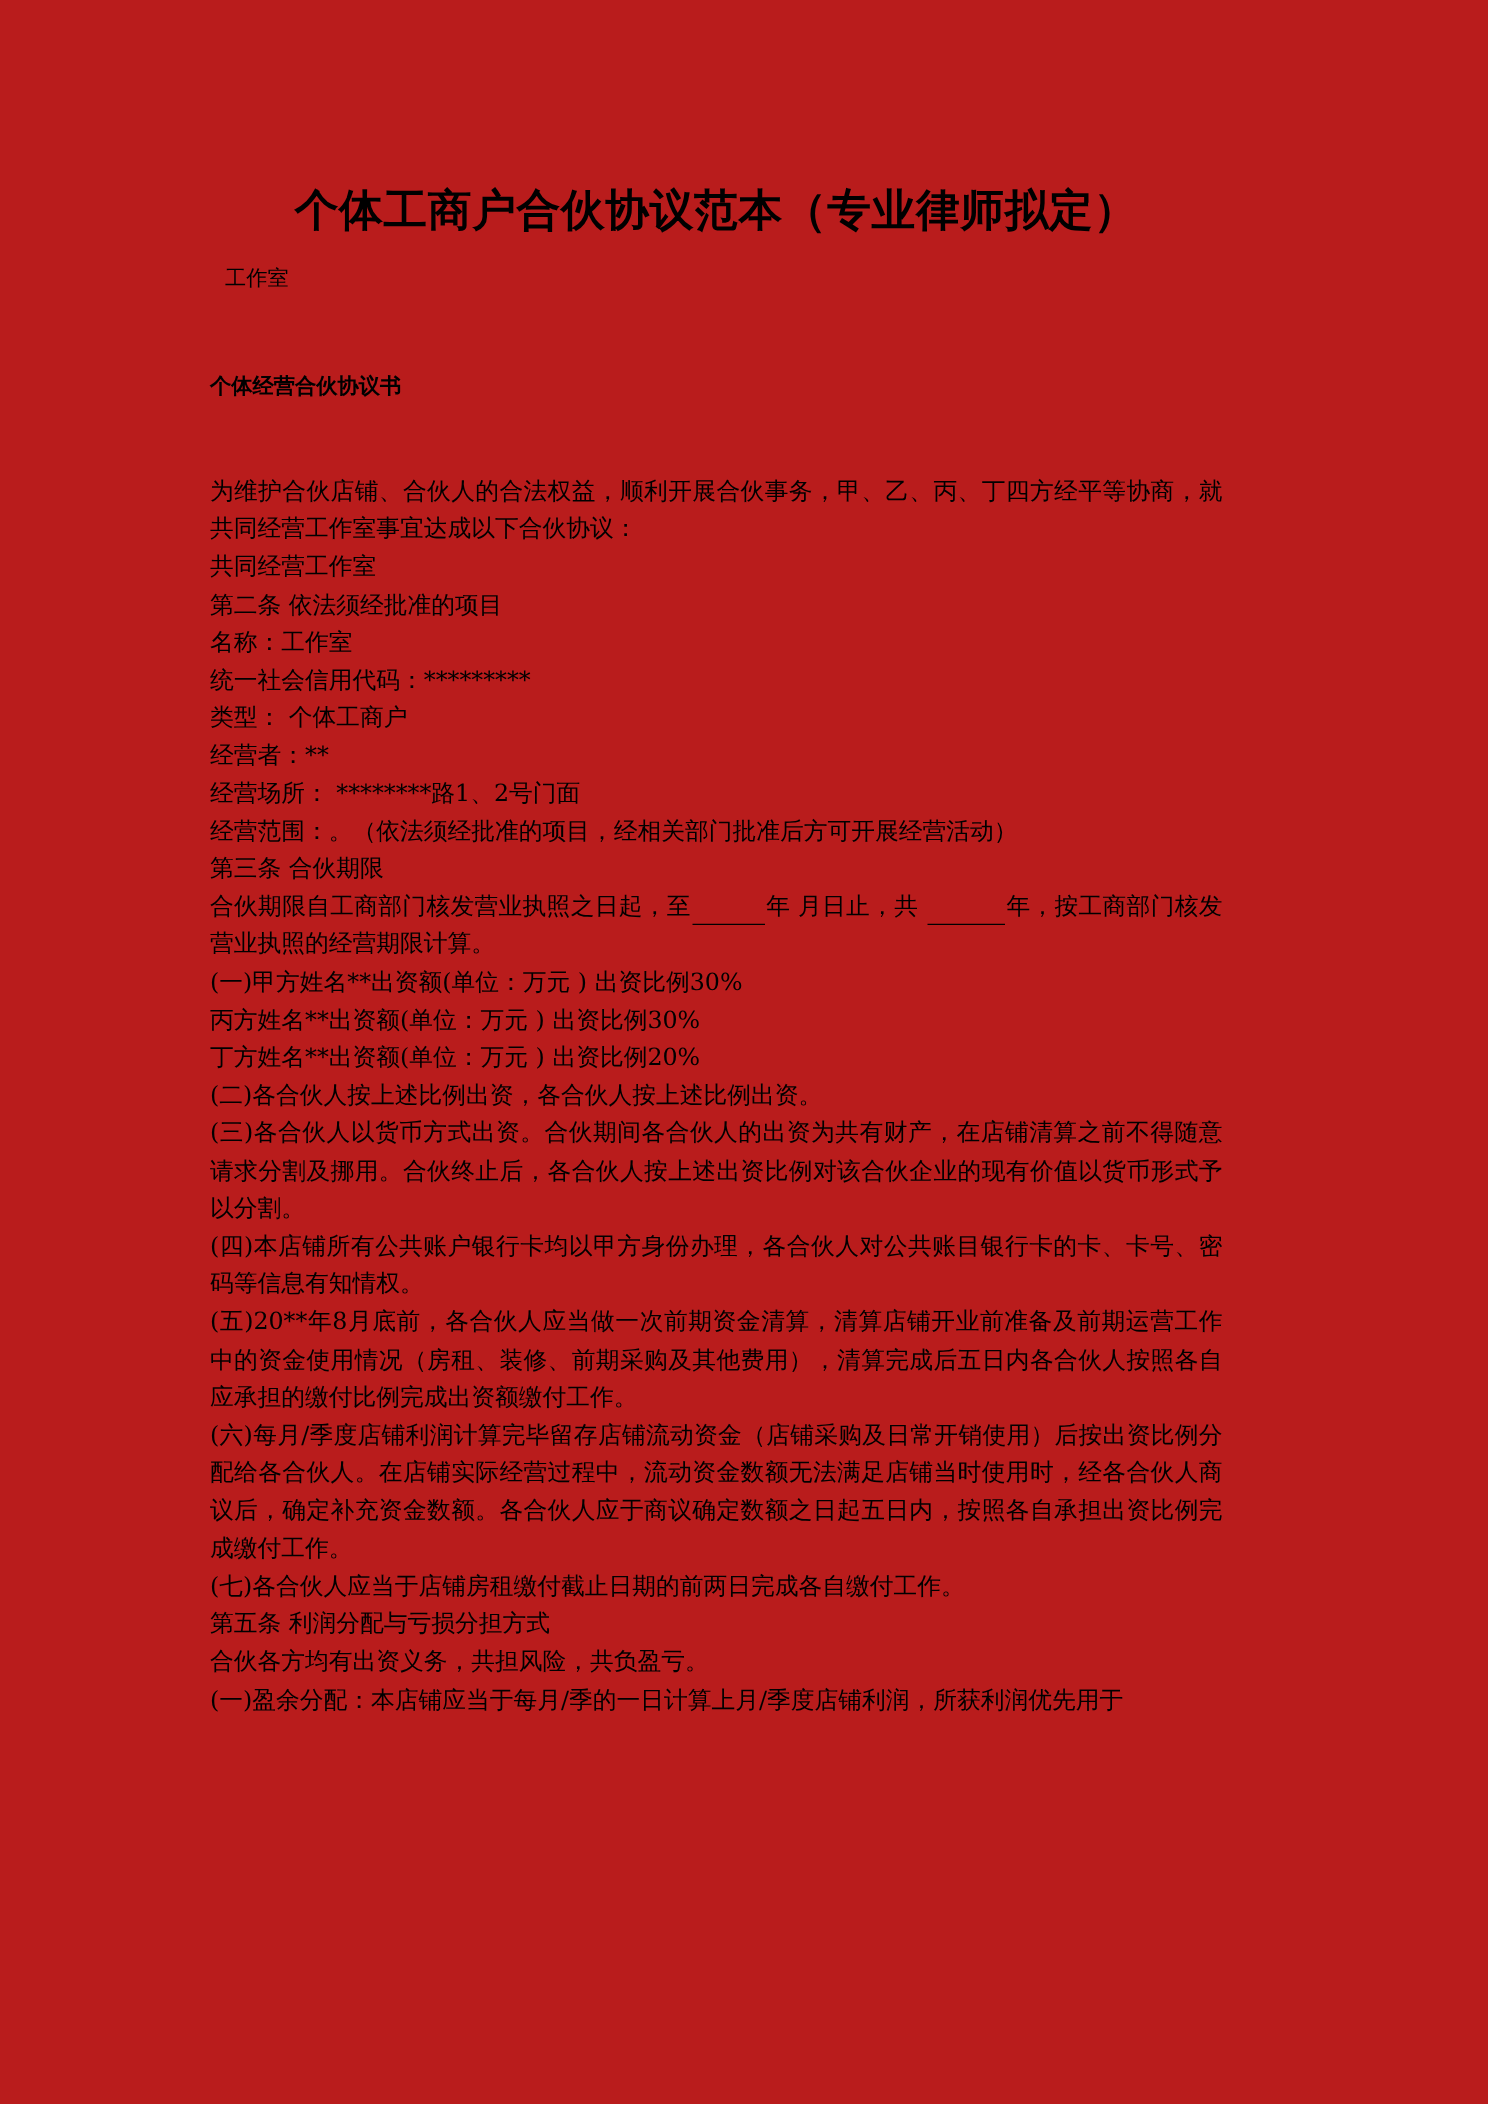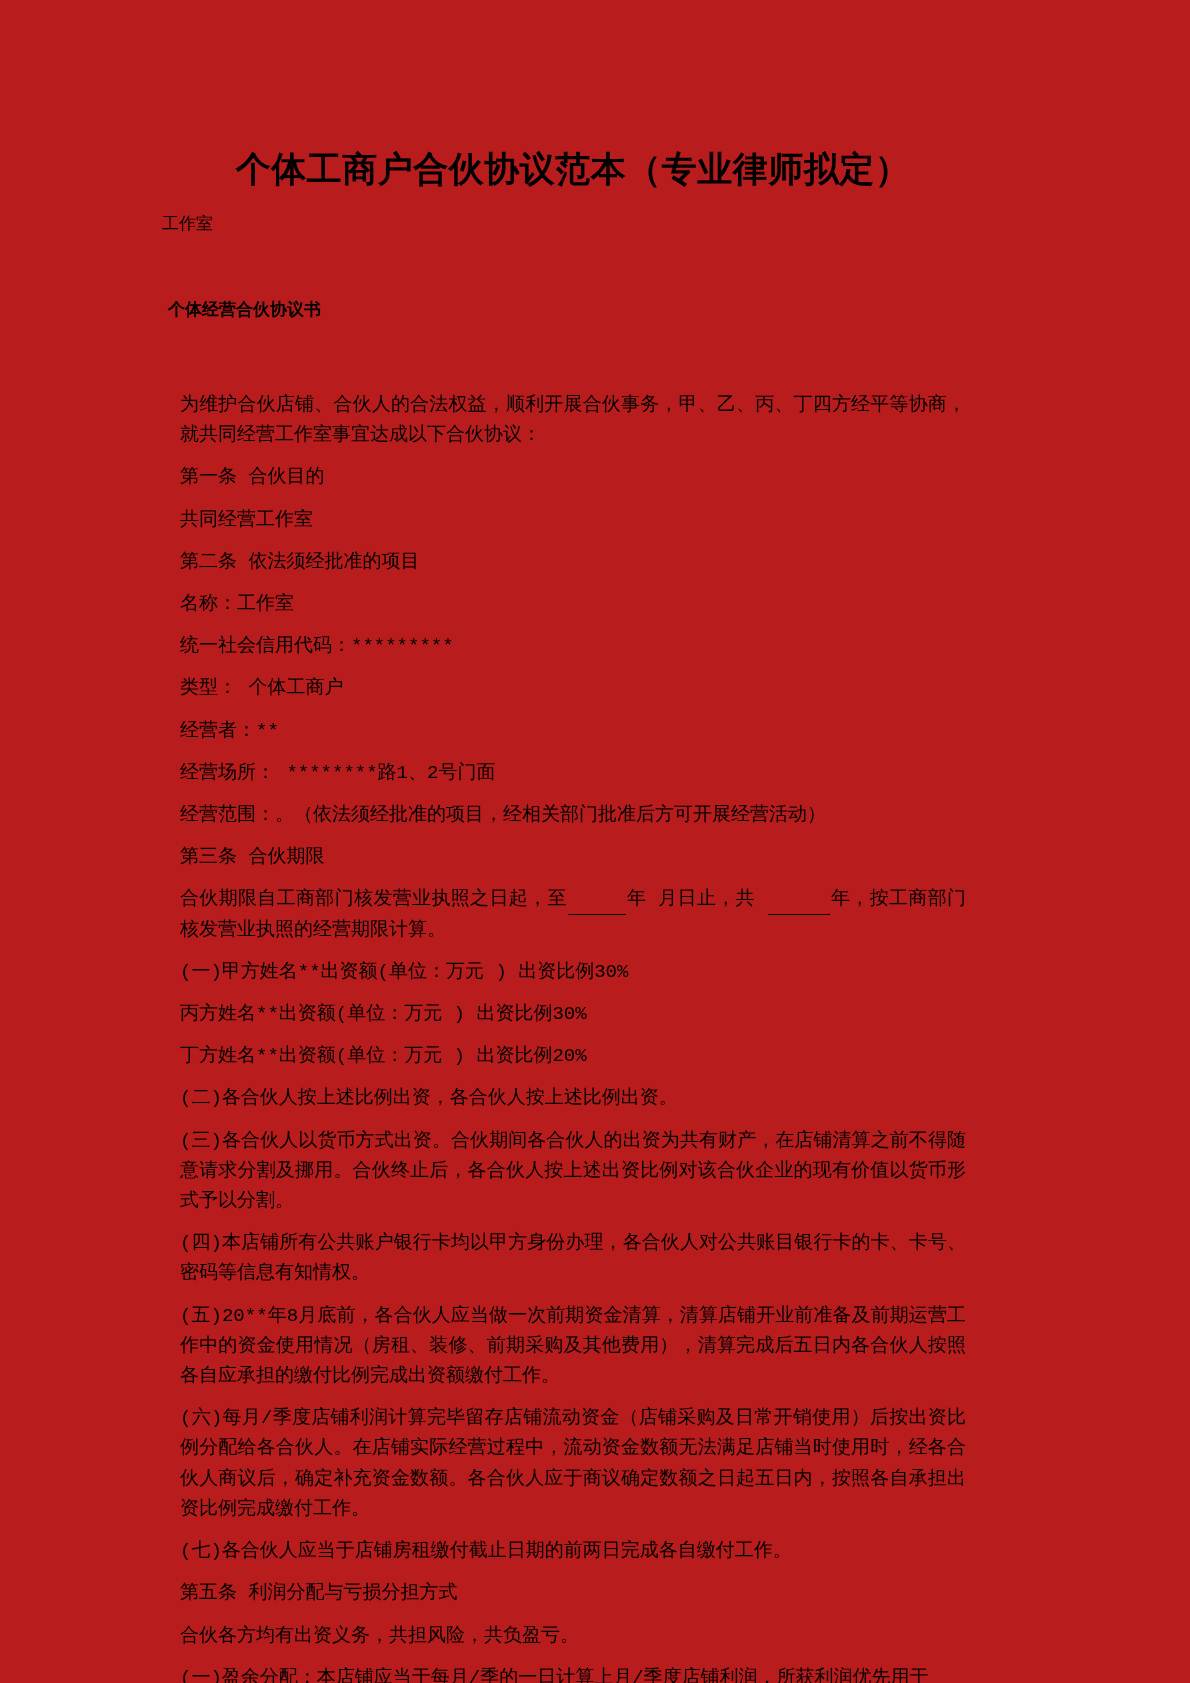--- a/index.html
+++ b/index.html
@@ -28,21 +28,21 @@
     width: 810px;
     font-size: 35px;
     font-weight: bold;
     line-height: 46px;
     letter-spacing: 0.5px;
     text-align: center;
     white-space: nowrap;
   }
   .subtitle-line {
     position: absolute;
-    left: 162px;
+    left: 180px;
     top: 210px;
     font-size: 17px;
     line-height: 26px;
   }
   .doc-subheading {
     position: absolute;
     left: 168px;
     top: 296px;
     font-size: 17px;
     line-height: 26px;
@@ -52,24 +52,23 @@
     position: absolute;
     left: 168px;
     top: 378px;
     width: 810px;
   }
   .para {
     font-size: 19px;
     line-height: 30.2px;
     text-align: justify;
     text-justify: inter-ideograph;
-    margin: 12px;
+    margin: 0;
     letter-spacing: 0px;
     word-break: break-all;
-    font-family: Liberation Mono, monospace;
   }
   .blank-fill {
     display: inline-block;
     border-bottom: 1px solid #000;
     width: 58px;
     height: 17px;
     vertical-align: bottom;
     margin: 0 1px;
   }
   .blank-fill.wide {
@@ -83,21 +82,20 @@
 
   <div class="doc-title">个体工商户合伙协议范本（专业律师拟定）</div>
 
   <div class="subtitle-line">工作室</div>
 
   <div class="doc-subheading">个体经营合伙协议书</div>
 
   <div class="body-block">
 
     <p class="para">为维护合伙店铺、合伙人的合法权益，顺利开展合伙事务，甲、乙、丙、丁四方经平等协商，就共同经营工作室事宜达成以下合伙协议：</p>
-    <p class="para">第一条 合伙目的</p>
     <p class="para">共同经营工作室</p>
     <p class="para">第二条 依法须经批准的项目</p>
     <p class="para">名称：工作室</p>
     <p class="para">统一社会信用代码：*********</p>
     <p class="para">类型： 个体工商户</p>
     <p class="para">经营者：**</p>
     <p class="para">经营场所： ********路1、2号门面</p>
     <p class="para">经营范围：。（依法须经批准的项目，经相关部门批准后方可开展经营活动）</p>
     <p class="para">第三条 合伙期限</p>
 

